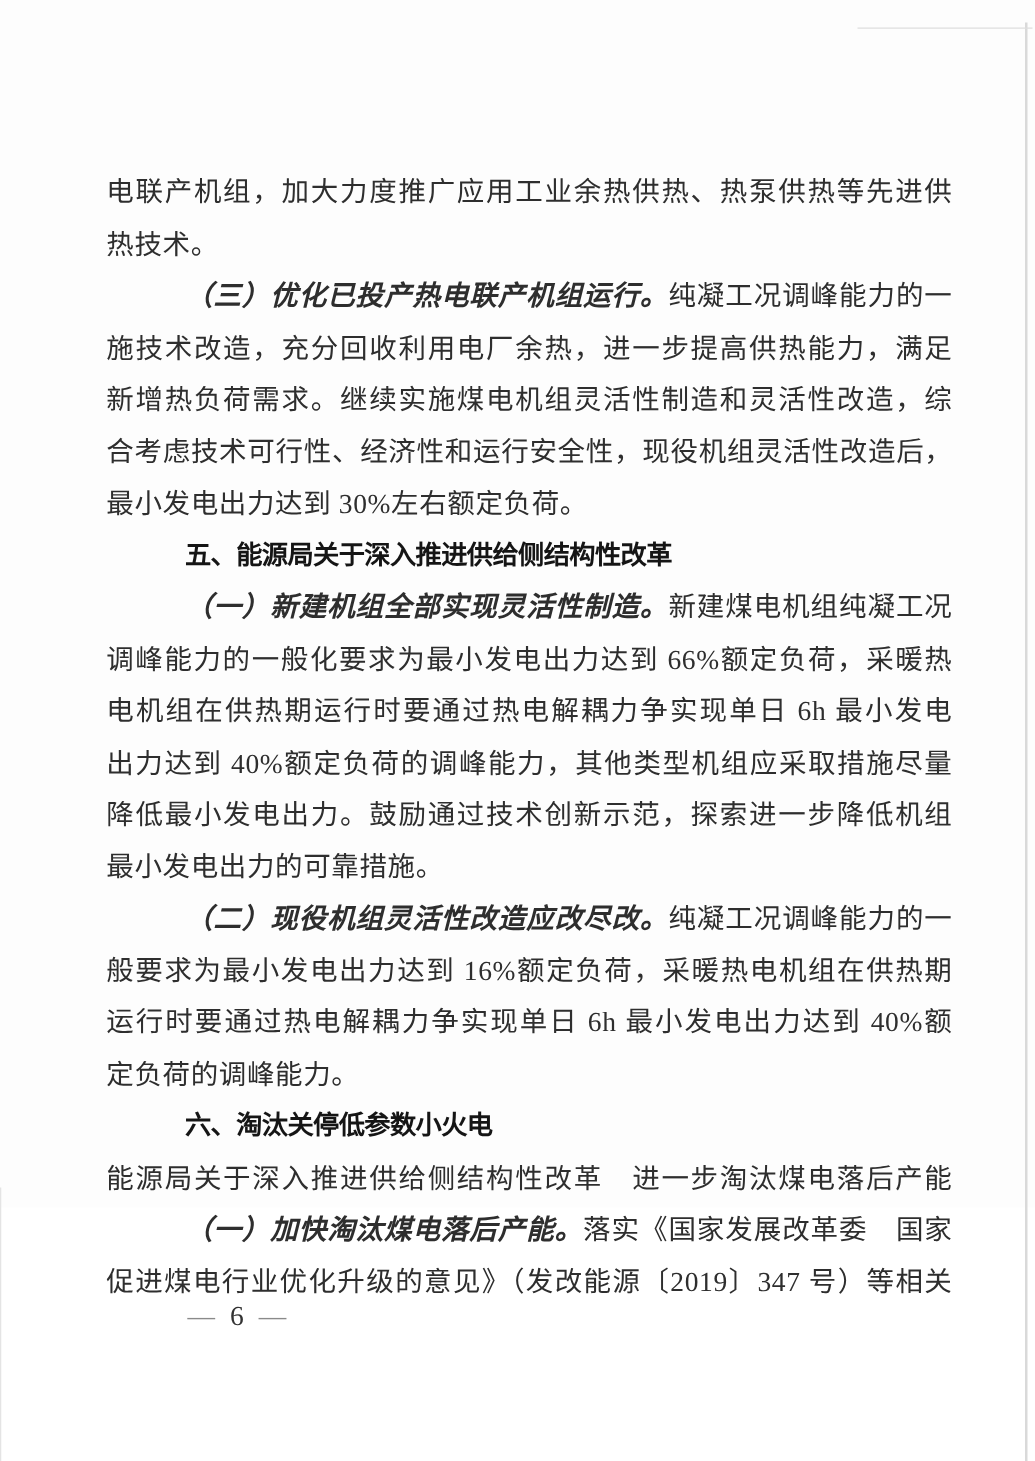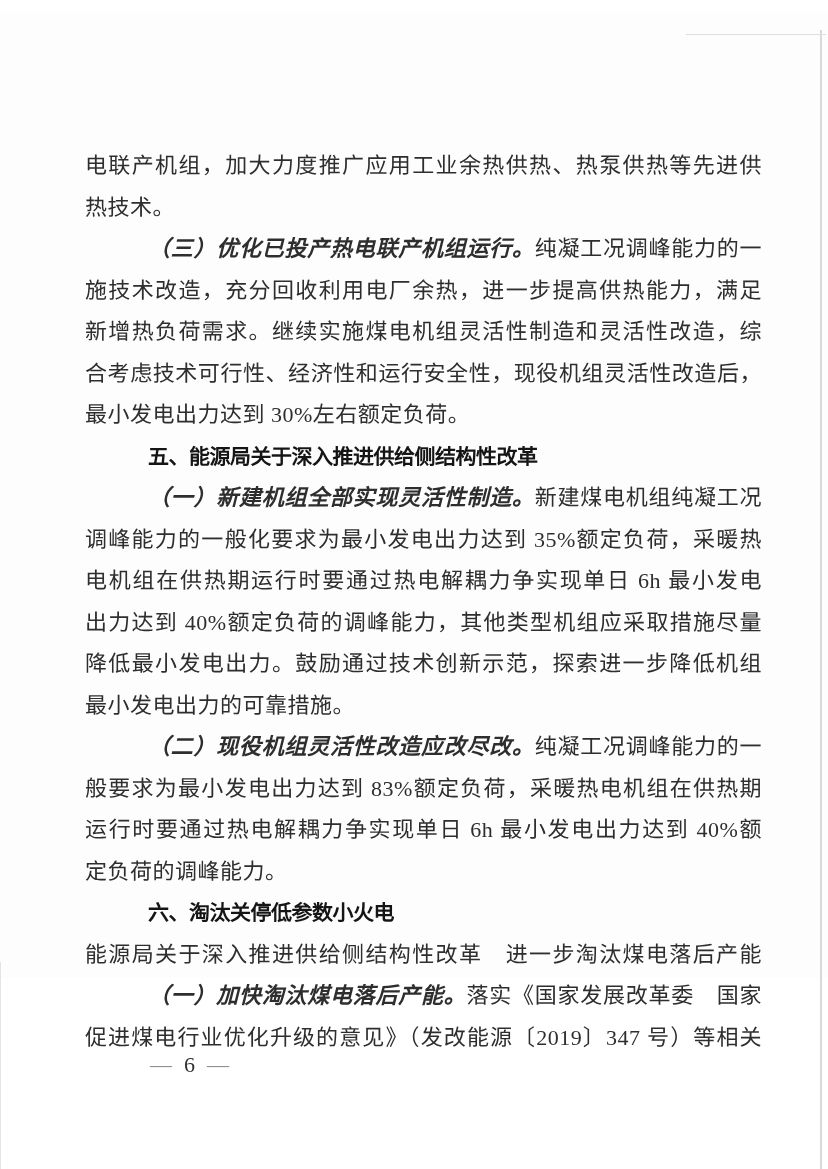--- a/index.html
+++ b/index.html
@@ -13,21 +13,20 @@
     background: #ffffff;
     overflow: hidden;
     font-family: "Liberation Serif", "DejaVu Serif", serif;
   }
   .page {
     position: absolute;
     left: 0; top: 0;
     width: 828px;
     height: 966px;
     background: #fdfdfd;
-    margin-top: 12px;
   }
   
   .edge-right {
     position: absolute;
     left: 820px; top: 18px;
     width: 2px; height: 1151px;
     background: #d9d9d9;
   }
   .edge-left {
     position: absolute;
@@ -115,30 +114,30 @@
     <div class="line just">施技术改造，充分回收利用电厂余热，进一步提高供热能力，满足</div>
     <div class="line just">新增热负荷需求。继续实施煤电机组灵活性制造和灵活性改造，综</div>
     <div class="line just">合考虑技术可行性、经济性和运行安全性，现役机组灵活性改造后，</div>
 
     <div class="line">最小发电出力达到 30%左右额定负荷。</div>
 
     <div class="line heading indent">五、能源局关于深入推进供给侧结构性改革</div>
 
     <div class="line just indent"><span class="lead">（一）新建机组全部实现灵活性制造。</span><span>新建煤电机组纯凝工况</span></div>
 
-    <div class="line just">调峰能力的一般化要求为最小发电出力达到 35%额定负荷，采暖热</div>
+    <div class="line just">调峰能力的一般化要求为最小发电出力达到 66%额定负荷，采暖热</div>
     <div class="line just">电机组在供热期运行时要通过热电解耦力争实现单日 6h 最小发电</div>
     <div class="line just">出力达到 40%额定负荷的调峰能力，其他类型机组应采取措施尽量</div>
     <div class="line just">降低最小发电出力。鼓励通过技术创新示范，探索进一步降低机组</div>
 
     <div class="line">最小发电出力的可靠措施。</div>
 
     <div class="line just indent"><span class="lead">（二）现役机组灵活性改造应改尽改。</span><span>纯凝工况调峰能力的一</span></div>
 
-    <div class="line just">般要求为最小发电出力达到 83%额定负荷，采暖热电机组在供热期</div>
+    <div class="line just">般要求为最小发电出力达到 16%额定负荷，采暖热电机组在供热期</div>
     <div class="line just">运行时要通过热电解耦力争实现单日 6h 最小发电出力达到 40%额</div>
 
     <div class="line">定负荷的调峰能力。</div>
 
     <div class="line heading indent">六、淘汰关停低参数小火电</div>
 
     <div class="line just">能源局关于深入推进供给侧结构性改革　进一步淘汰煤电落后产能</div>
 
     <div class="line just indent"><span class="lead">（一）加快淘汰煤电落后产能。</span><span>落实《国家发展改革委　国家</span></div>
     <div class="line just">促进煤电行业优化升级的意见》（发改能源〔2019〕347 号）等相关</div>

